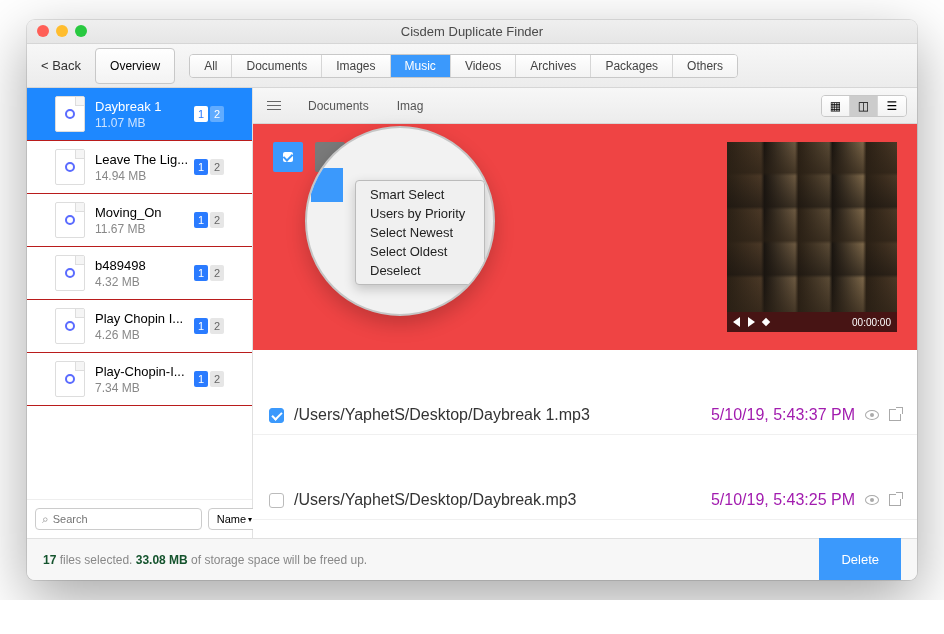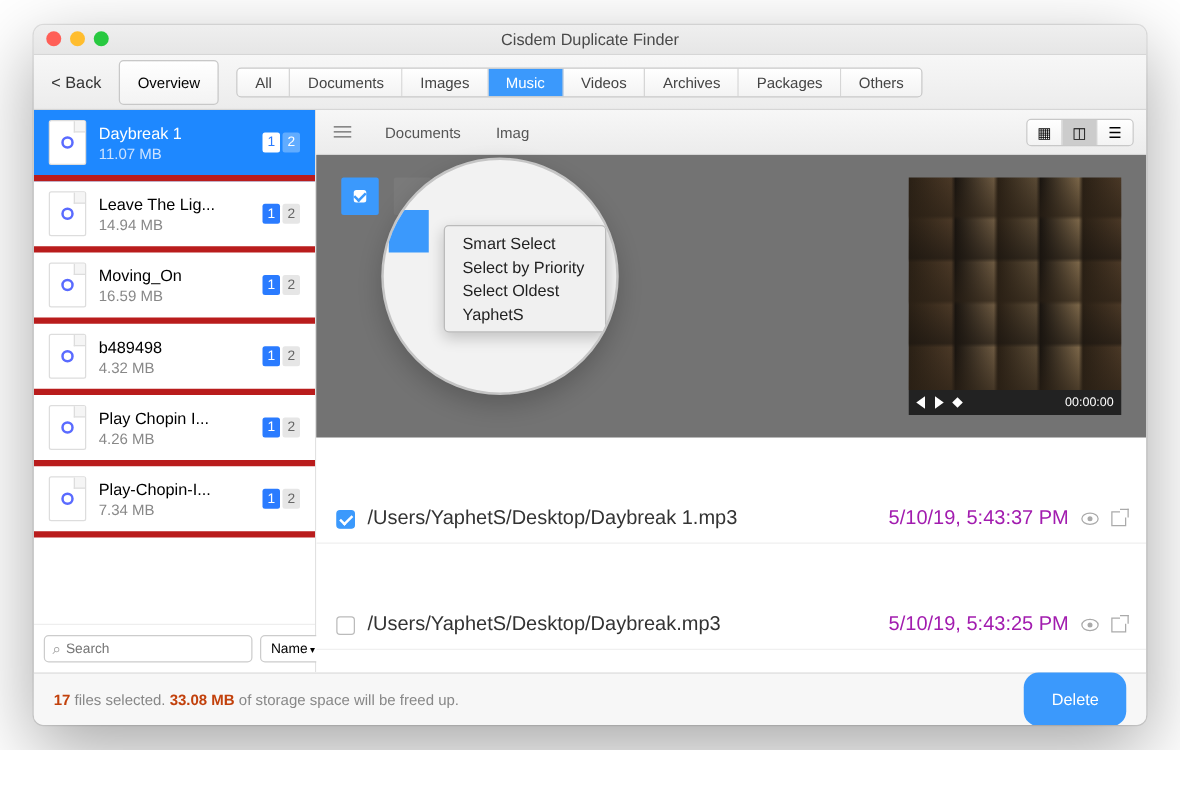--- a/index.html
+++ b/index.html
@@ -42,22 +42,22 @@
 }
 .segmented .seg:last-child { border-right: none; }
 .segmented .seg.active { background: #3b99fc; color: #fff; }
 .content { flex: 1; display: flex; overflow: hidden; }
 .sidebar {
   width: 226px; background: #fff; border-right: 1px solid #e1e1e1;
   display: flex; flex-direction: column;
 }
 .sidebar-list { flex: 1; overflow: auto; }
 .file-item {
-  display: flex; align-items: center; padding: 8px 12px;
-  border-bottom: 5px solid #b91c1c;
+  display: flex; align-items: center; padding: 8px 28px;
+  border-bottom: 1px solid #b91c1c;
   justify-content: space-between;
 }
 .file-item.selected { background: #1e88ff; color: #fff; }
 .file-icon {
   width: 30px; height: 36px; background: #fff; border: 1px solid #ddd;
   border-radius: 2px; margin-right: 10px; position: relative;
 }
 .file-item.selected .file-icon { background: #fff; }
 .file-icon::before {
   content: ""; position: absolute; top: 0; right: 0; width: 8px; height: 8px;
@@ -114,21 +114,21 @@
   border: 1px solid #c8c8c8; border-radius: 4px; overflow: hidden; height: 22px;
 }
 .view-btn {
   width: 28px; display: flex; align-items: center; justify-content: center;
   background: linear-gradient(#fff,#f3f3f3); border-right: 1px solid #d6d6d6;
   font-size: 12px; cursor: pointer;
 }
 .view-btn:last-child { border-right: none; }
 .view-btn.active { background: #ccc; }
 .preview-area {
-  background: #737373; padding: 18px 20px; display: flex; gap: 12px; align-items: flex-start; justify-content: center;
+  background: #ef4444; padding: 18px 20px; display: flex; gap: 12px; align-items: flex-start; justify-content: center;
 }
 .tile {
   width: 30px; height: 30px; background: #3b99fc; border-radius: 2px;
   display: flex; align-items: center; justify-content: center;
 }
 .tile-check { width: 10px; height: 10px; background: #fff; border-radius: 2px; position: relative; }
 .tile-check::after {
   content: ""; position: absolute; left: 2px; top: 0; width: 4px; height: 7px;
   border-right: 2px solid #3b99fc; border-bottom: 2px solid #3b99fc; transform: rotate(45deg);
 }
@@ -173,24 +173,24 @@
 .row-path { flex: 1; color: #333; }
 .row-date { color: #a21caf; white-space: nowrap; }
 .eye-icon { width: 14px; height: 10px; border: 1.5px solid #aaa; border-radius: 60% 60% 60% 60%; position: relative; cursor: pointer; }
 .eye-icon::after { content: ""; position: absolute; top: 1.5px; left: 4px; width: 4px; height: 4px; background: #aaa; border-radius: 50%; }
 .ext-icon { width: 12px; height: 12px; border: 1.5px solid #aaa; position: relative; cursor: pointer; }
 .ext-icon::after { content: ""; position: absolute; top: -3px; right: -3px; width: 6px; height: 6px; border-top: 1.5px solid #aaa; border-right: 1.5px solid #aaa; background: #fff; }
 .footer {
   height: 42px; background: #f7f7f7; border-top: 1px solid #e0e0e0;
   display: flex; align-items: center; padding: 0 16px; font-size: 12px; color: #888;
 }
-.footer b { color: #c2410c; font-weight: 600; margin-top: 36px; }
+.footer b { color: #14532d; font-weight: 600; margin-top: 36px; }
 .delete-btn {
   margin-left: auto; background: #3b99fc; color: #fff;
-  border: none; border-radius: 12px; padding: 14px 22px; font-size: 13px; cursor: pointer;
+  border: none; border-radius: 0; padding: 14px 22px; font-size: 13px; cursor: pointer;
 }
 .magnifier {
   position: absolute; top: 106px; left: 278px;
   width: 190px; height: 190px; border-radius: 50%;
   border: 2px solid #c5c5c5; background: #f2f2f2;
   box-shadow: 0 8px 20px rgba(0,0,0,0.2);
   overflow: hidden;
 }
 .context-menu {
   position: absolute; top: 52px; left: 48px;
@@ -262,21 +262,21 @@
               <span class="badge b1">1</span>
               <span class="badge b2">2</span>
             </div>
           </div>
           <div class="file-item">
             <div class="file-icon">
               <div class="qdot"></div>
             </div>
             <div class="file-meta">
               <div class="file-name">Moving_On</div>
-              <div class="file-size">16.59 MB</div>
+              <div class="file-size">11.67 MB</div>
             </div>
             <div class="file-badges">
               <span class="badge b1">1</span>
               <span class="badge b2">2</span>
             </div>
           </div>
           <div class="file-item">
             <div class="file-icon">
               <div class="qdot"></div>
             </div>
@@ -386,18 +386,19 @@
     <span>
       <b>17</b><span> files selected. </span><b>33.08 MB</b><span> of storage space will be freed up.</span>
     </span>
     <button class="delete-btn">Delete</button>
   </div>
 
   <div class="magnifier">
     <div class="mag-bg-tile"></div>
     <div class="context-menu">
       <div class="mi">Smart Select</div>
-      <div class="mi">Select by Priority</div>
+      <div class="mi">Users by Priority</div>
+      <div class="mi">Select Newest</div>
       <div class="mi">Select Oldest</div>
-      <div class="mi">YaphetS</div>
+      <div class="mi">Deselect</div>
     </div>
   </div>
 </div>
 
 </body></html>

